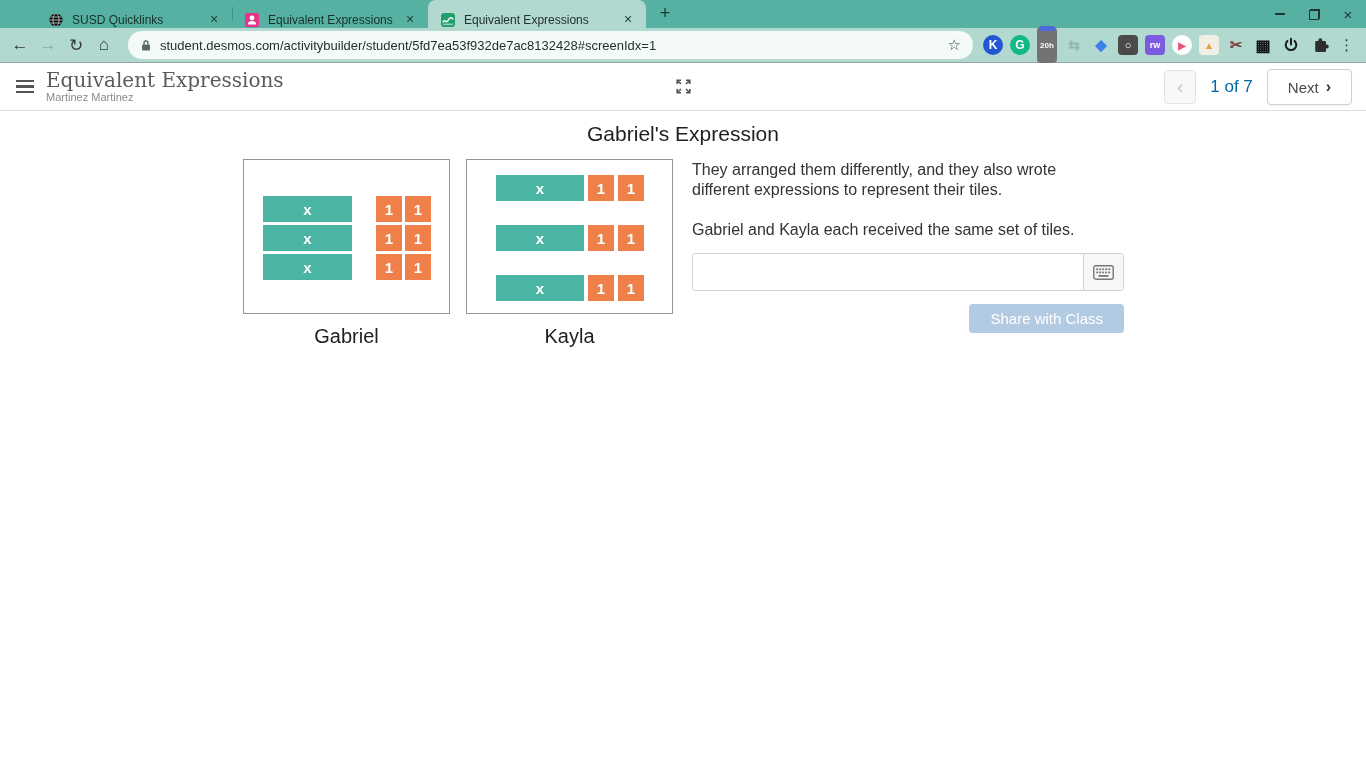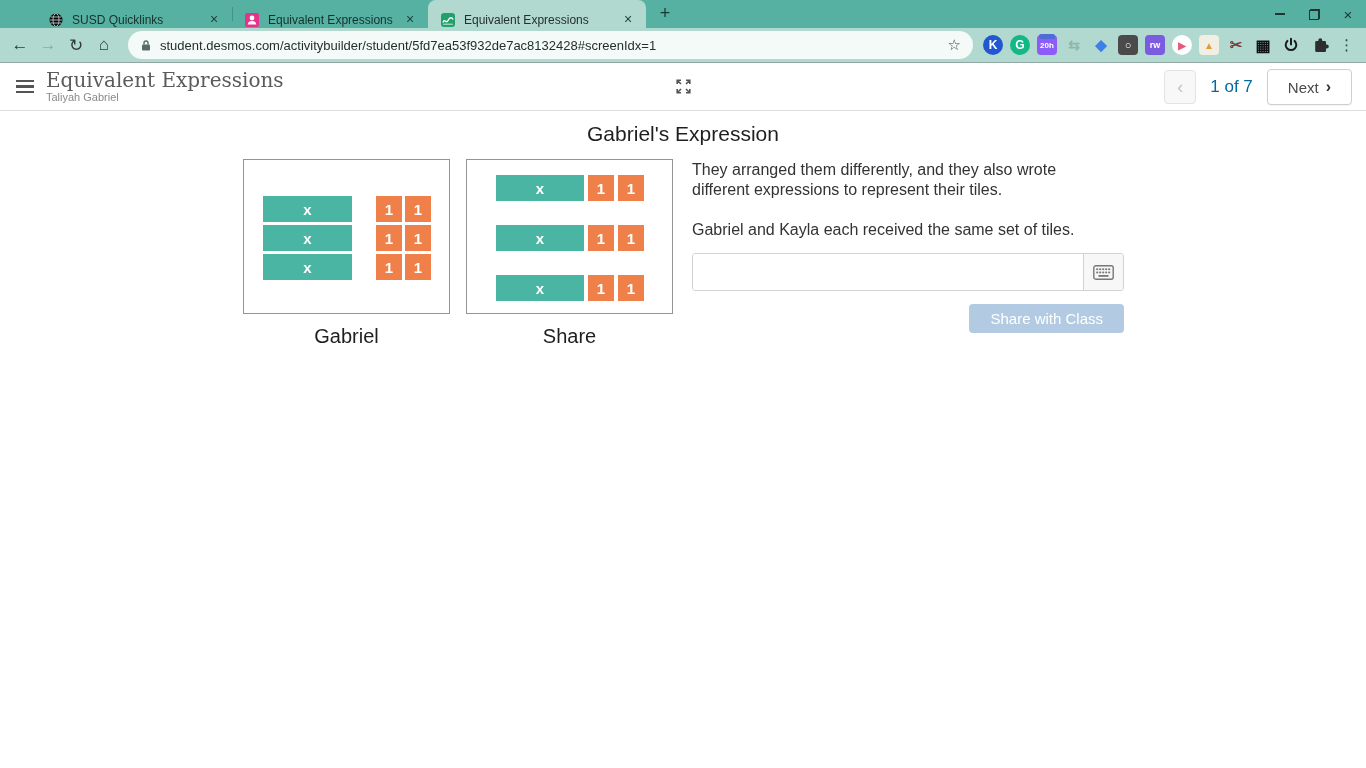--- a/index.html
+++ b/index.html
@@ -137,21 +137,21 @@
           <rect x="2" y="5.5" width="8" height="6" rx="1" fill="#5a6a66"></rect>
           <path d="M4 5.5V4a2 2 0 0 1 4 0v1.5" stroke="#5a6a66" stroke-width="1.4" fill="none"></path>
         </svg>
     </span>
     <span class="url-text">student.desmos.com/activitybuilder/student/5fd7ea53f932de7ac8132428#screenIdx=1</span>
     <span class="star-btn">☆</span>
   </div>
   <div class="ext-row" id="ext-row">
       <span class="ext" style="background: rgb(34, 87, 210); color: rgb(255, 255, 255); font-size: 12px; width: 20px; height: 20px; border-radius: 50%;">K</span>
       <span class="ext" style="background: rgb(18, 184, 134); color: rgb(255, 255, 255); font-size: 12px; width: 20px; height: 20px; border-radius: 50%;">G</span>
-      <span class="ext" style="background: #8b5cf6; color: rgb(255, 255, 255); font-size: 8px; width: 20px; height: 20px; border-radius: 4px;">20h<i style="position: absolute; top: -1px; left: 2px; right: 2px; height: 5px; background: rgb(79, 107, 216); border-radius: 2px;"></i></span>
+      <span class="ext" style="background: #737373; color: rgb(255, 255, 255); font-size: 8px; width: 20px; height: 36px; border-radius: 4px;">20h<i style="position: absolute; top: -1px; left: 2px; right: 2px; height: 5px; background: rgb(79, 107, 216); border-radius: 2px;"></i></span>
       <span class="ext" style="background: transparent; color: rgb(143, 181, 173); font-size: 14px; width: 20px; height: 20px; border-radius: 4px;">⇆</span>
       <span class="ext" style="background: transparent; color: rgb(63, 127, 232); font-size: 15px; width: 20px; height: 20px; border-radius: 4px;">◆</span>
       <span class="ext" style="background: rgb(74, 74, 74); color: rgb(255, 255, 255); font-size: 11px; width: 20px; height: 20px; border-radius: 4px;">○</span>
       <span class="ext" style="background: rgb(123, 91, 224); color: rgb(255, 255, 255); font-size: 9px; width: 20px; height: 20px; border-radius: 4px;">rw</span>
       <span class="ext" style="background: rgb(255, 255, 255); color: rgb(232, 88, 122); font-size: 10px; width: 20px; height: 20px; border-radius: 50%;">▶</span>
       <span class="ext" style="background: rgb(241, 239, 227); color: rgb(224, 156, 58); font-size: 10px; width: 20px; height: 20px; border-radius: 4px;">▲</span>
       <span class="ext" style="background: transparent; color: rgb(122, 59, 59); font-size: 15px; width: 20px; height: 20px; border-radius: 4px;">✂</span>
       <span class="ext" style="background: transparent; color: rgb(17, 17, 17); font-size: 16px; width: 20px; height: 20px; border-radius: 4px;">▦</span>
       <span class="ext">
         <svg width="16" height="16" viewBox="0 0 16 16">
@@ -169,21 +169,21 @@
 </div>
 
 <div class="app-header">
   <div class="hamburger">
       <i></i>
       <i></i>
       <i></i>
     </div>
   <div class="title-block">
     <div class="activity-title">Equivalent Expressions</div>
-    <div class="student-name">Taliyah Gabriel</div>
+    <div class="student-name">Martinez Martinez</div>
   </div>
   <div class="fullscreen-btn">
     <svg width="19" height="19" viewBox="0 0 19 19" stroke="#555" stroke-width="1.6" fill="none">
       <path d="M7 7 3.2 3.2M3.2 7V3.2H7M12 7l3.8-3.8M15.8 7V3.2H12M7 12l-3.8 3.8M3.2 12v3.8H7M12 12l3.8 3.8M15.8 12v3.8H12"></path>
     </svg>
   </div>
   <div class="pager">
     <button class="prev-btn">‹</button>
     <span class="page-indicator">1 of 7</span>
     <button class="next-btn">
@@ -227,21 +227,21 @@
           <div class="tile-one">1</div>
           <div class="tile-one">1</div>
         </div>
         <div class="kayla-row">
           <div class="tile-bar">x</div>
           <div class="tile-one">1</div>
           <div class="tile-one">1</div>
         </div>
       </div>
   </div>
-  <div class="card-label label-kayla">Share</div>
+  <div class="card-label label-kayla">Kayla</div>
 
   <div class="question-panel">
     <p>They arranged them differently, and they also wrote different expressions to represent their tiles.</p>
     <p>Gabriel and Kayla each received the same set of tiles.</p>
     <div class="answer-wrap">
       <input class="answer-input" type="text" value="" style="">
       <span class="kb-btn">
         <svg width="21" height="15" viewBox="0 0 21 15">
             <rect x="0.8" y="0.8" width="19.4" height="13.4" rx="2" fill="none" stroke="#777" stroke-width="1.4"></rect>
             <g fill="#777">

